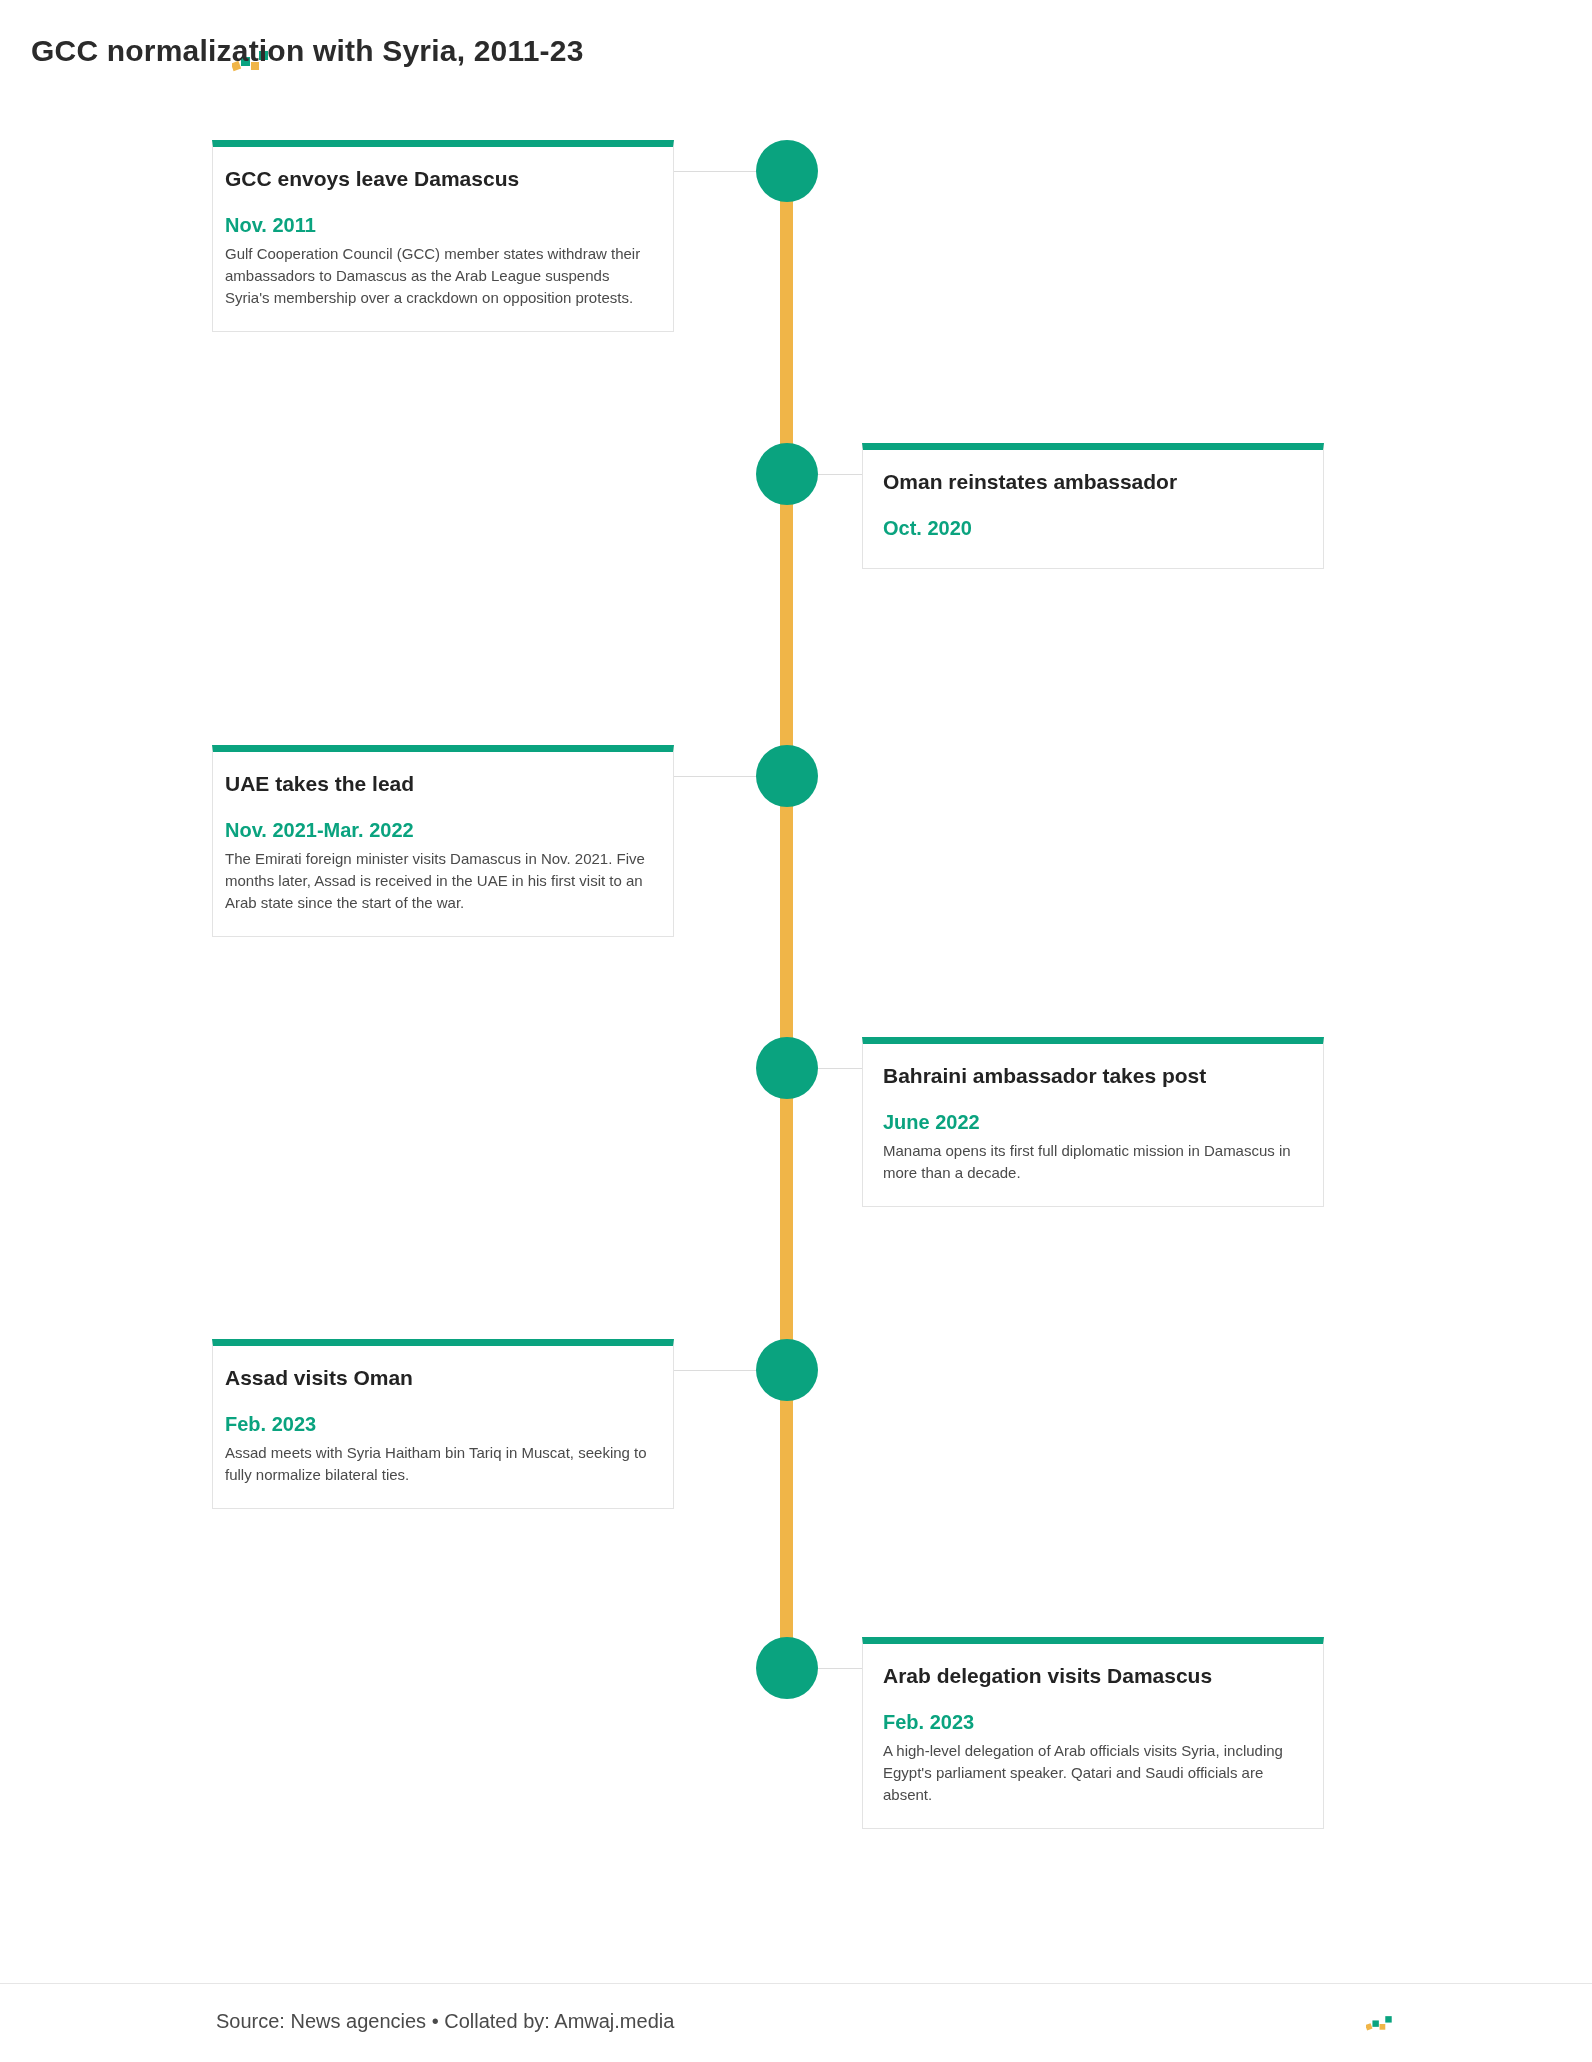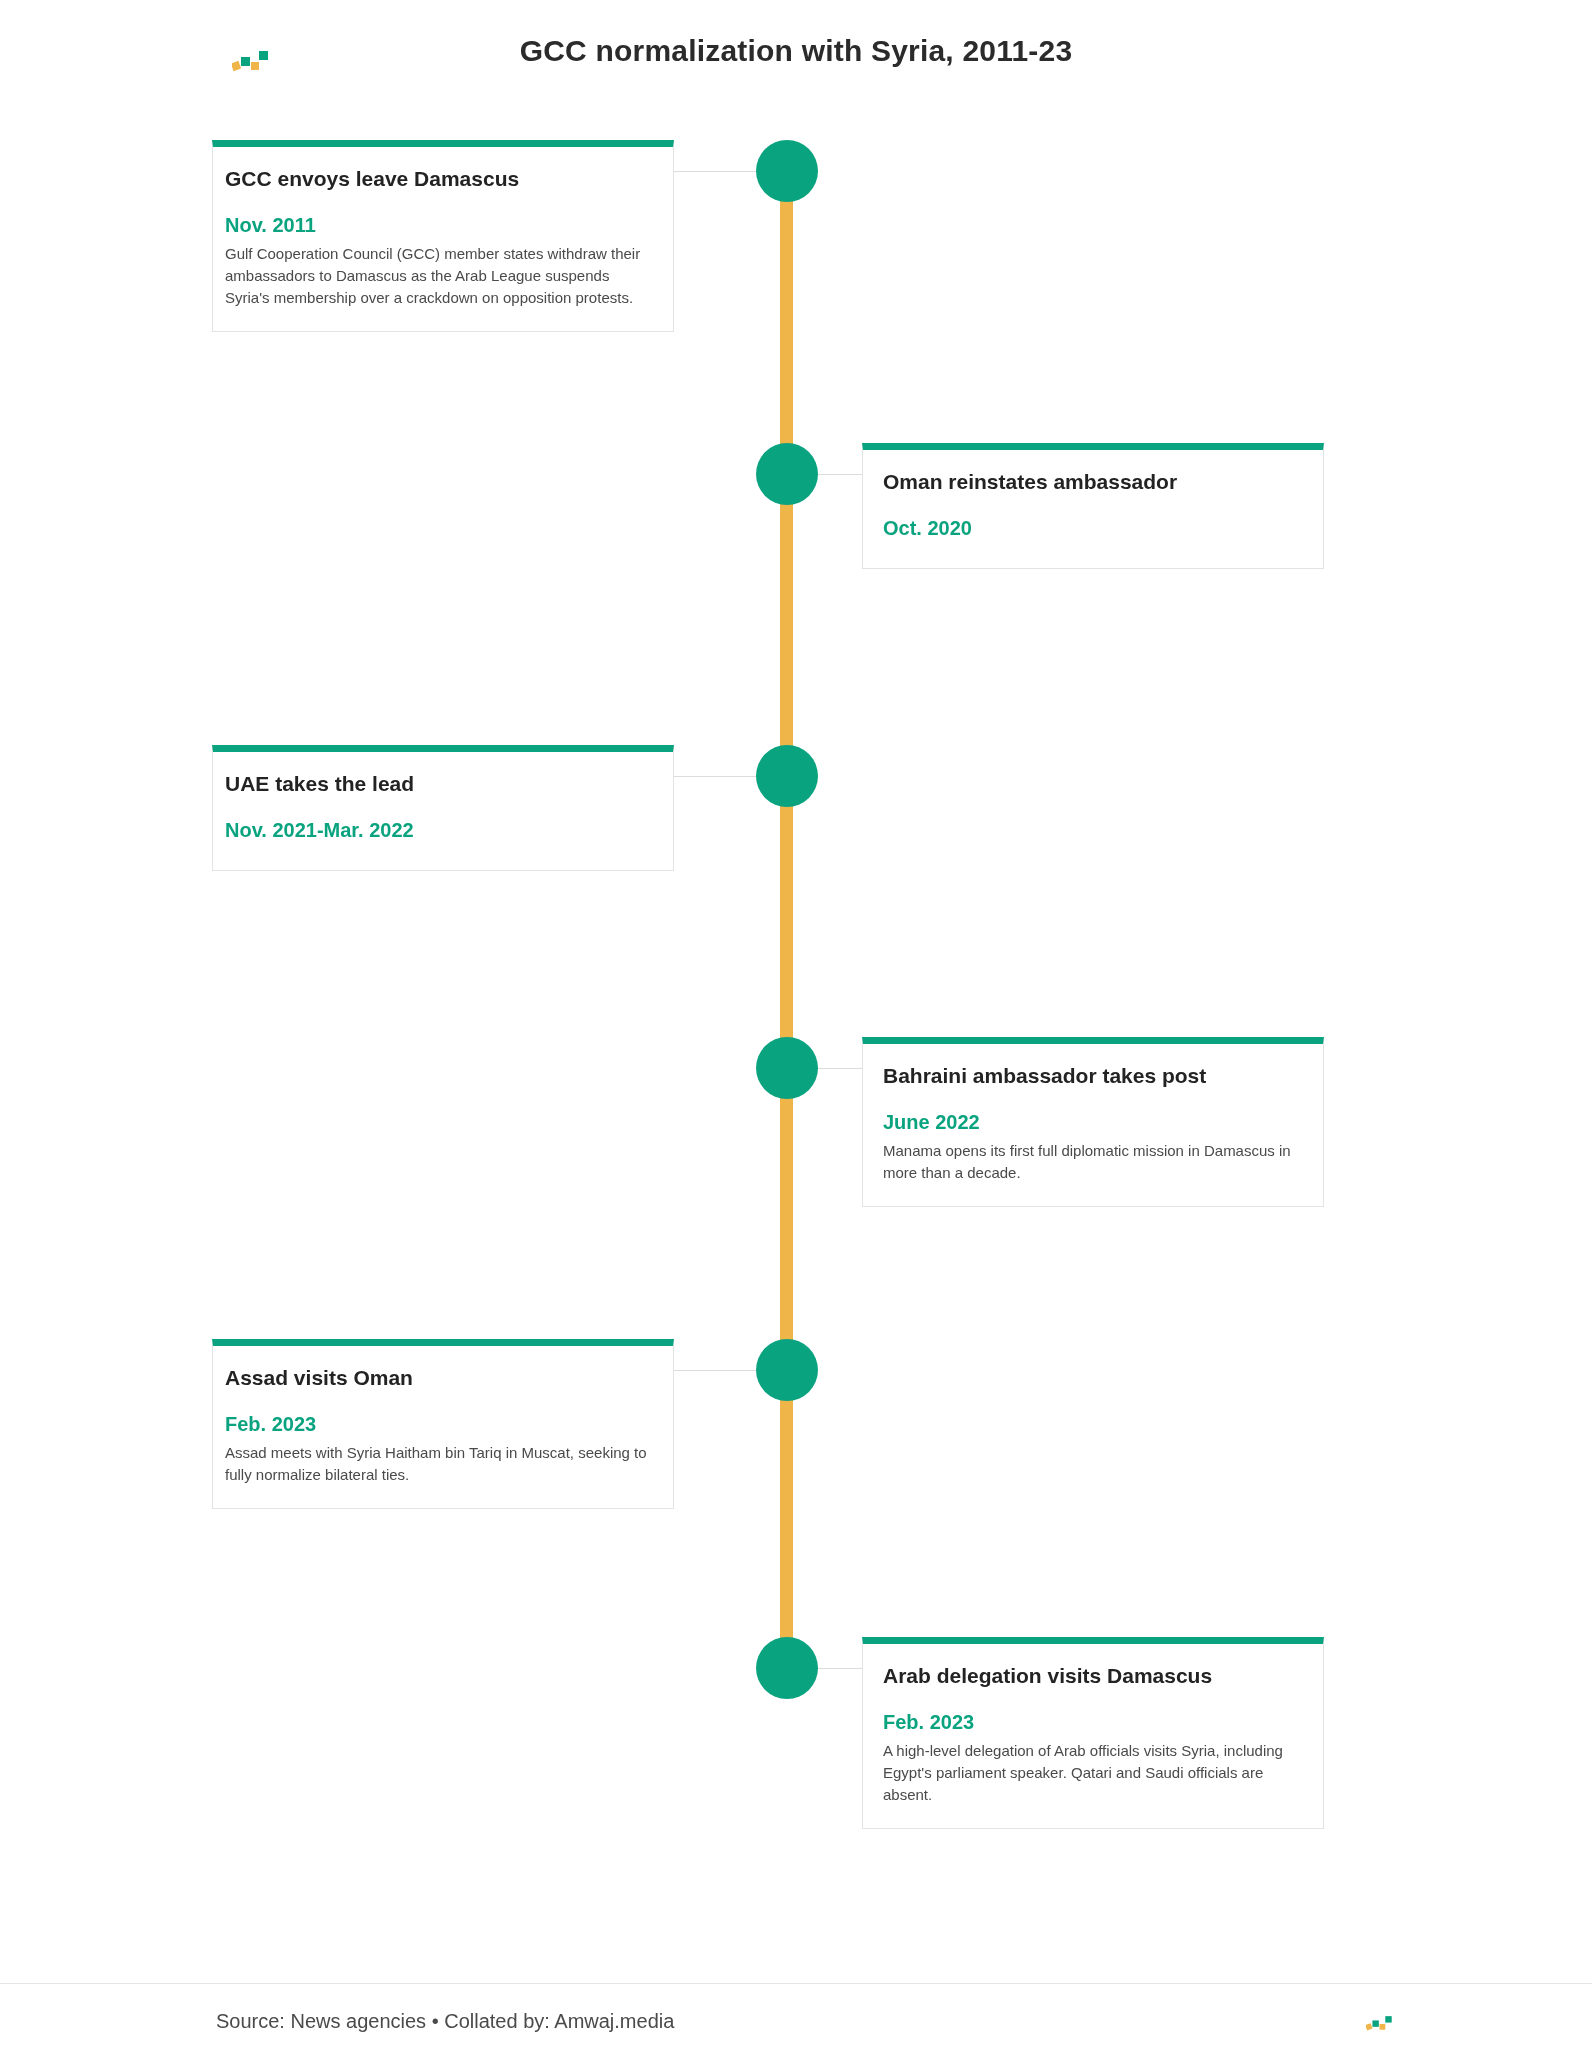--- a/index.html
+++ b/index.html
@@ -26,25 +26,26 @@
     left: 232px;
     top: 48px;
     width: 42px;
     height: 28px;
   }
   .page-title {
     position: absolute;
     left: 0;
     right: 0;
     top: 34px;
-    text-align: center;
+    text-align: left;
     font-size: 30px;
     font-weight: bold;
     color: #2b2b2b;
     letter-spacing: 0.2px;
+    padding-left: 31px;
   }
 
   
   .timeline {
     position: absolute;
     left: 0;
     top: 0;
     width: 1592px;
     height: 2062px;
   }
@@ -169,20 +170,21 @@
   </div>
 
   <div class="card right" style="top:443px;">
     <p class="card-title">Oman reinstates ambassador</p>
     <p class="card-date">Oct. 2020</p>
   </div>
 
   <div class="card left" style="top:745px;">
     <p class="card-title">UAE takes the lead</p>
     <p class="card-date">Nov. 2021-Mar. 2022</p>
+    <p class="card-body">The Emirati foreign minister visits Damascus in Nov. 2021. Five months later, Assad is received in the UAE in his first visit to an Arab state since the start of the war.</p>
   </div>
 
   <div class="card right" style="top:1037px;">
     <p class="card-title">Bahraini ambassador takes post</p>
     <p class="card-date">June 2022</p>
     <p class="card-body">Manama opens its first full diplomatic mission in Damascus in more than a decade.</p>
   </div>
 
   <div class="card left" style="top:1339px;">
     <p class="card-title">Assad visits Oman</p>

